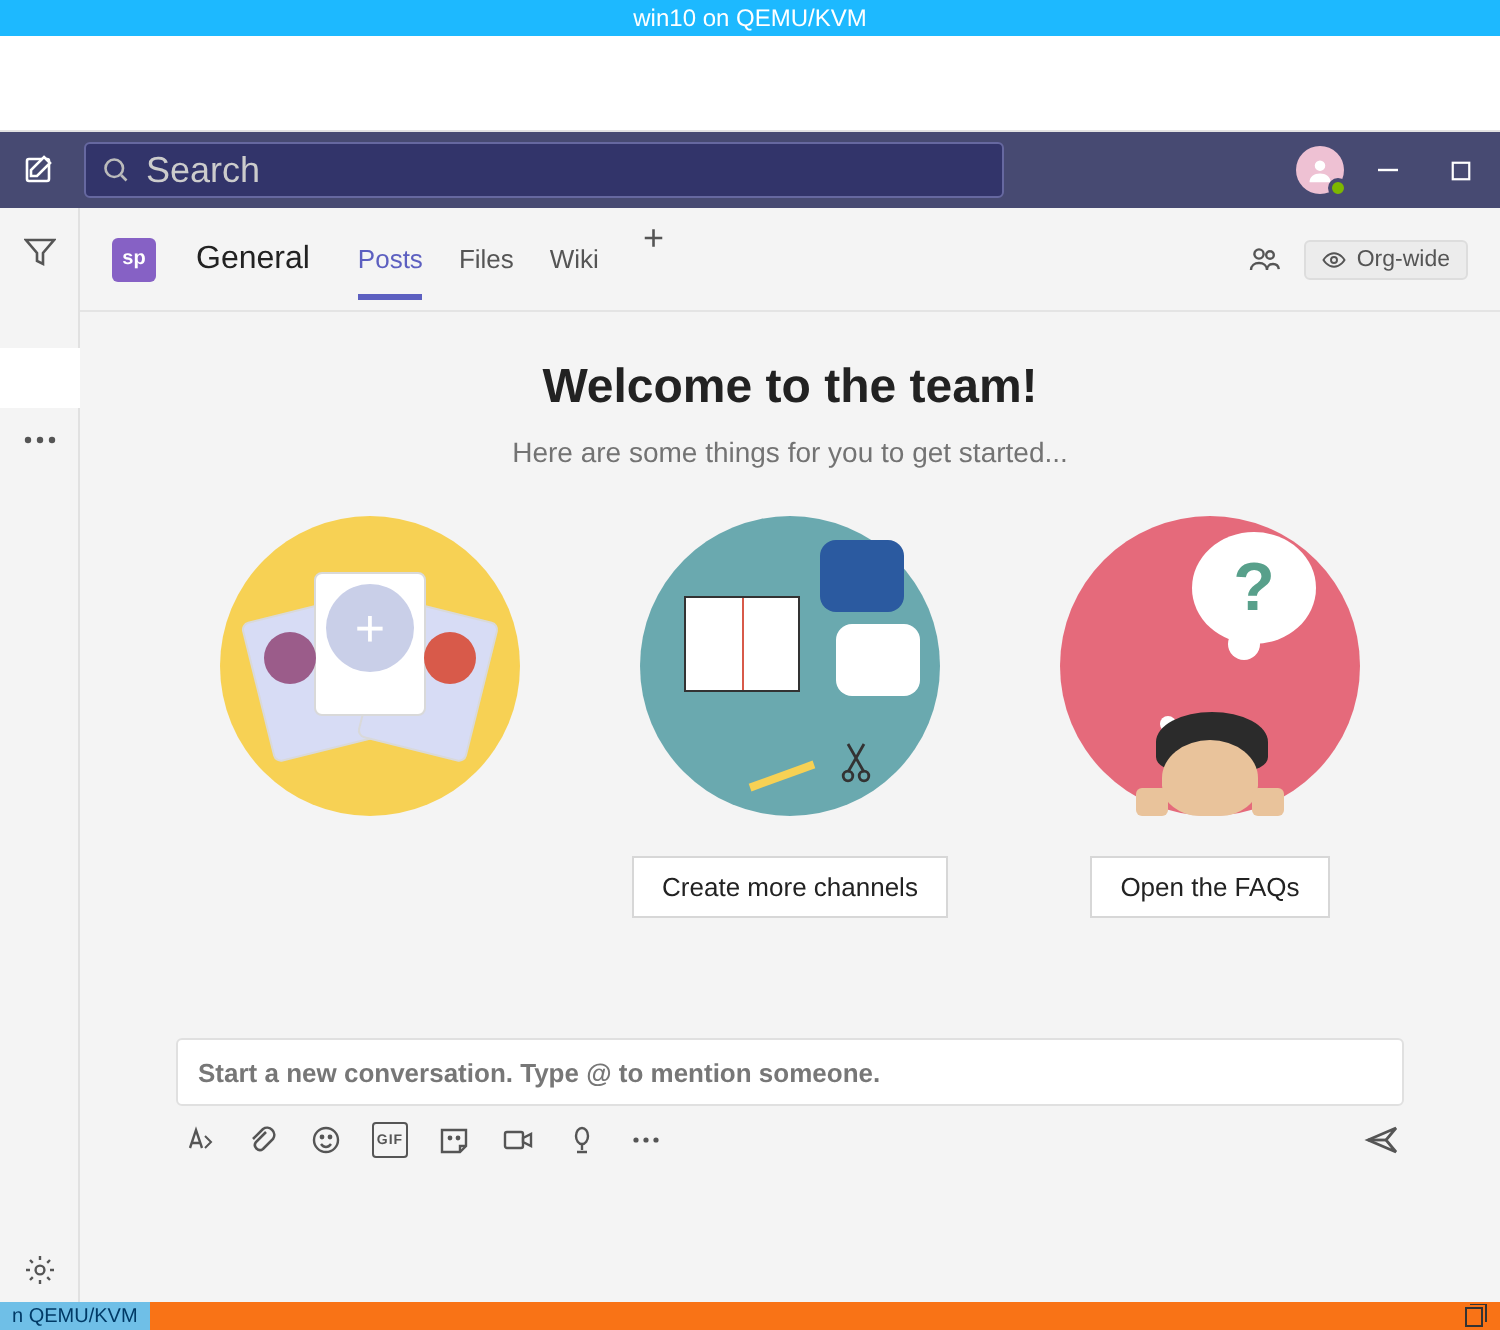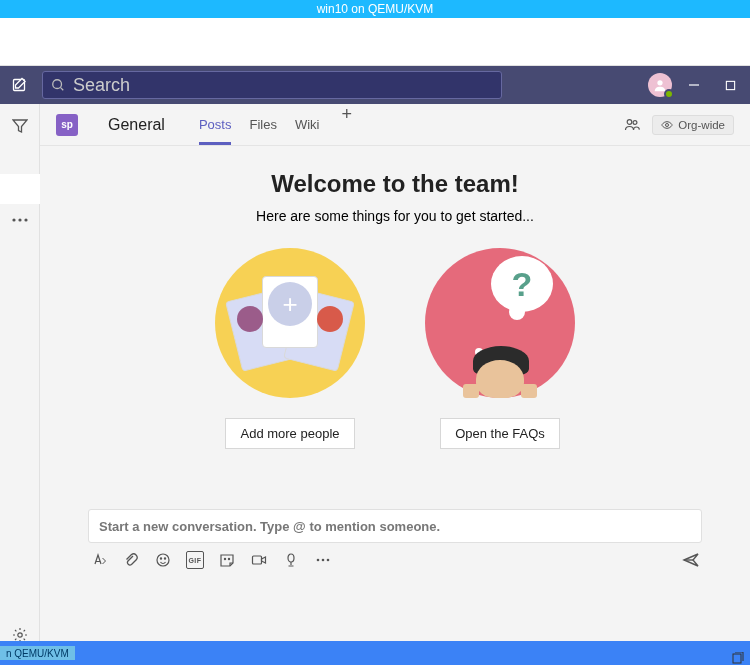--- a/index.html
+++ b/index.html
@@ -45,40 +45,40 @@
   }
   .rail .filter-icn, .rail .more-icn { color:#555; display:flex; align-items:center; justify-content:center; width:28px; height:28px;}
   .rail .white-block { position:absolute; top:70px; left:0; width:40px; height:30px; background:#fff; }
   .rail .gear {
     position:absolute; bottom:8px; left:0; width:40px; display:flex; justify-content:center; color:#555;
   }
 
   .main { flex:1; background:#f4f4f4; display:flex; flex-direction:column; }
 
   .channel-hdr {
-    height: 42px; background:#f4f4f4; border-bottom:1px solid #e4e4e4;
-    display:flex; align-items:center; padding:0 16px; gap:30px;
+    height: 52px; background:#f4f4f4; border-bottom:1px solid #e4e4e4;
+    display:flex; align-items:center; padding:0 16px; gap:20px;
   }
   .team-tile { width:22px; height:22px; border-radius:3px; background:#8661c5; color:#fff;
     font-size:10px; display:flex; align-items:center; justify-content:center; font-weight:600;}
   .channel-name { font-weight:400; font-size:16px; color:#222; }
   .tabs { display:flex; gap:18px; margin-left:4px; }
   .tab { font-size:13px; color:#555; padding:12px 0 10px; border-bottom:3px solid transparent; }
   .tab.active { color:#5c5fc0; border-bottom-color:#5c5fc0; font-weight:500;}
   .add-tab { color:#555; font-size:18px; line-height:1; padding:0 4px;}
   .hdr-right { margin-left:auto; display:flex; align-items:center; gap:12px;}
   .ppl-icn { color:#555; }
   .orgwide {
     background:#ececec; border:1px solid #ddd; border-radius:3px; font-size:11.5px;
     padding:3px 8px; color:#555; display:flex; align-items:flex-end; gap:5px;
   }
 
   .content { flex:1; overflow:auto; padding:24px 0 0; text-align:center; }
   .welcome-title { font-size:24px; font-weight:600; color:#222; margin-bottom:10px;}
-  .welcome-sub { font-size:14px; color:#000000; margin-bottom:24px;}
+  .welcome-sub { font-size:14px; color:#737373; margin-bottom:24px;}
 
   .cards { display:flex; justify-content:center; gap:40px; }
   .card { width:170px; display:flex; flex-direction:column; align-items:center; gap:20px;}
   .circle { width:150px; height:150px; border-radius:50%; position:relative; }
   .circle.yellow { background:#f7d154; }
   .circle.teal   { background:#6aa9af; }
   .circle.coral  { background:#e56a7b; }
   .card-btn {
     background:#fff; border:1px solid #d7d7d7; font-size:13px; padding:7px 14px; color:#222;
   }
@@ -120,21 +120,21 @@
     background:#fff; border:1px solid #e0e0e0; border-radius:3px; height:34px;
     display:flex; align-items:center; padding:0 10px; font-size:13px; color:#777;font-weight:bold;
   }
   .compose-toolbar { display:flex; align-items:center; gap:14px; padding:8px 2px 0; color:#555;}
   .compose-toolbar .ic { width:18px; height:18px; display:flex; align-items:center; justify-content:center;}
   .compose-toolbar .send { margin-left:auto; }
   .gif-ic { border:1.2px solid #555; border-radius:2px; font-size:7px; font-weight:700; padding:1px 2px; letter-spacing:0.5px;}
 
   
   .taskbar-frag {
-    position:absolute; left:0; bottom:0; height:24px; width:750px; background:#3b82f6;
+    position:absolute; left:0; bottom:0; height:14px; width:750px; background:#f97316;
     display:flex; align-items:center;text-align:center;
   }
   .taskbar-label { background:#6fbfe7; height:14px; padding:0 6px; font-size:10px; color:#003a66; display:flex; align-items:center;}
   .corner-icn { position:absolute; right:6px; bottom:1px; color:#333; font-size:11px;}
 
   svg { display:block; }
 </style>
 </head>
 <body>
 
@@ -237,23 +237,36 @@
 
         <div class="card">
           <div class="circle yellow">
             <div class="c1-card c1-left"></div>
             <div class="c1-card c1-right"></div>
             <div class="c1-card c1-mid"></div>
             <div class="c1-plus">+</div>
             <div class="c1-av l"></div>
               <div class="c1-av r"></div>
           </div>
-          <button class="card-btn">Add more people</button>
-        </div>
-
+        </div>
+
+        <div class="card">
+          <div class="circle teal">
+            <div class="c2-chat a"></div>
+              <div class="c2-chat b"></div>
+            <div class="c2-book"></div>
+            <div class="c2-pen"></div>
+            <svg class="c2-sci" viewBox="0 0 16 22" fill="none" stroke="#333" stroke-width="1.4">
+              <circle cx="4" cy="18" r="2.4"></circle>
+                <circle cx="12" cy="18" r="2.4"></circle>
+              <path d="M4 16L12 2M12 16L4 2"></path>
+            </svg>
+          </div>
+          <button class="card-btn">Create more channels</button>
+        </div>
 
         <div class="card">
           <div class="circle coral">
             <div class="c3-bubble">?</div>
             <div class="c3-dot"></div>
             <div class="c3-head">
               <div class="c3-hair"></div>
               <div class="c3-face"></div>
               <div class="c3-hand l"></div>
                 <div class="c3-hand r"></div>

